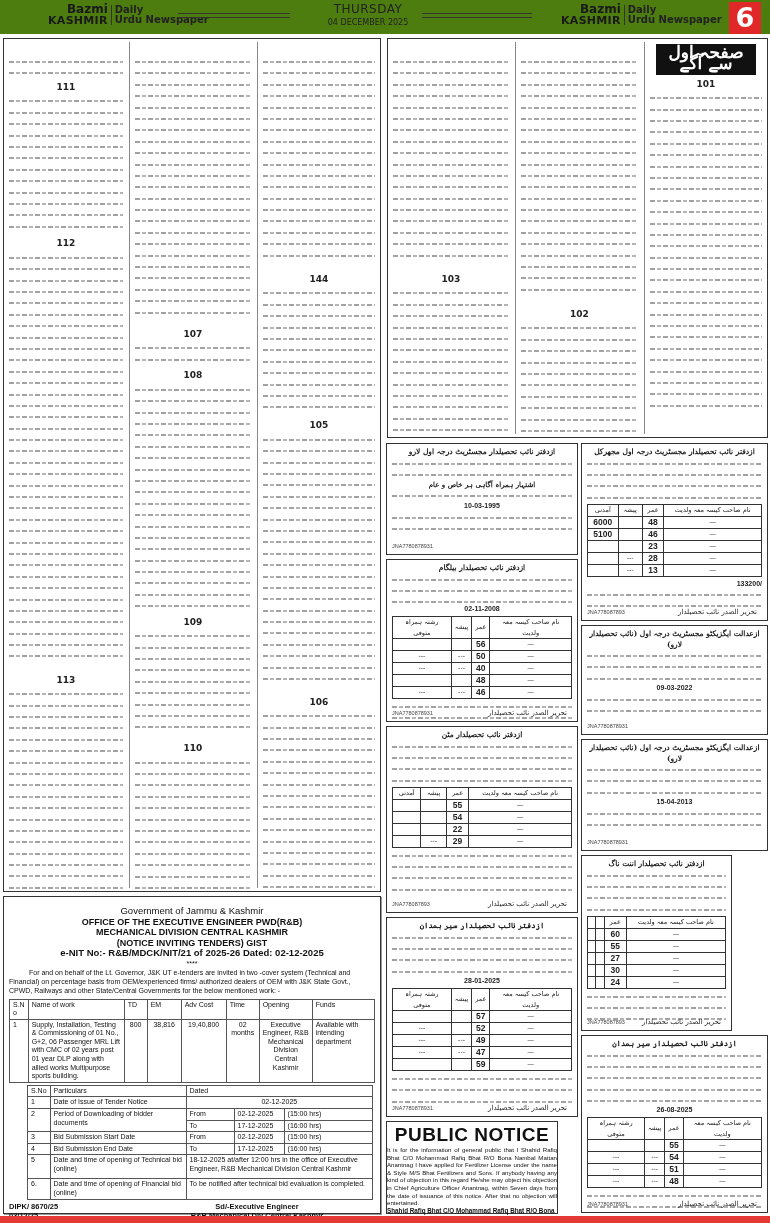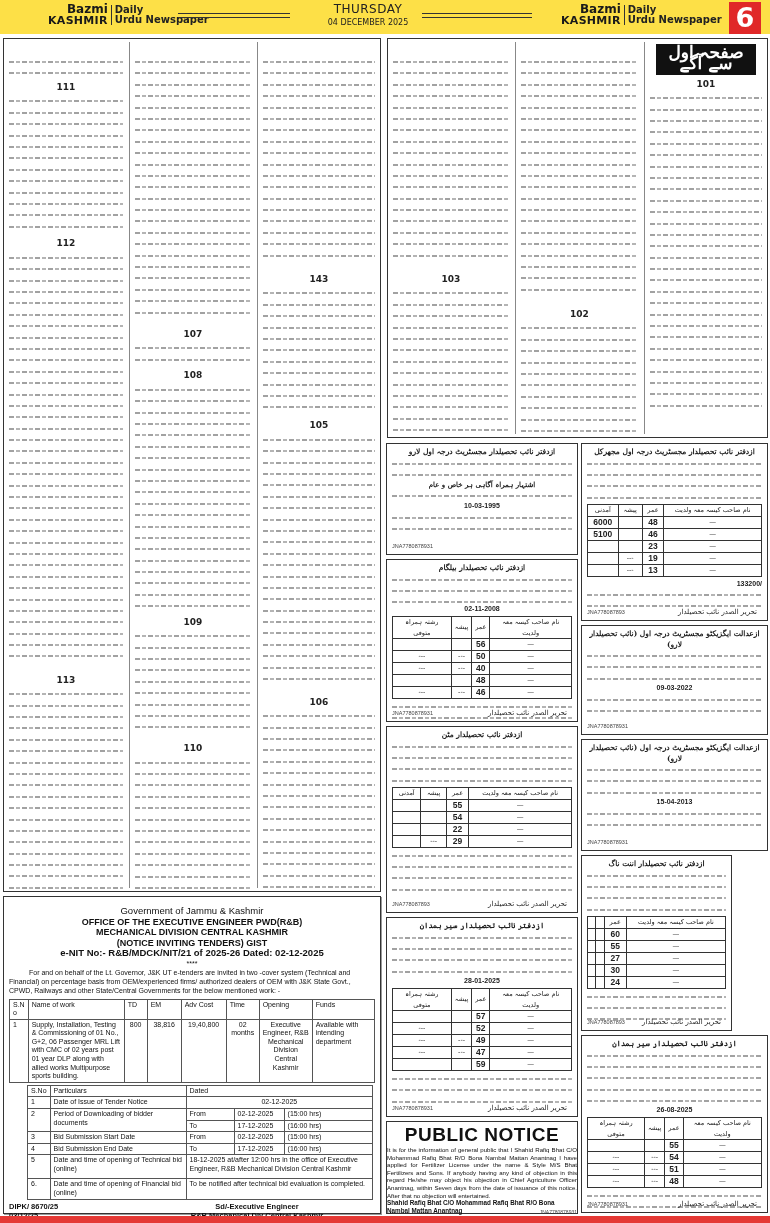--- a/index.html
+++ b/index.html
@@ -1,19 +1,19 @@
 <!DOCTYPE html>
 <html><head>
 <meta charset="utf-8">
 <style>
   * { box-sizing: border-box; margin: 0; padding: 0; }
   body { width: 770px; height: 1223px; background: #ffffff; font-family: "DejaVu Sans", sans-serif; color: #111; overflow: hidden; position: relative; }
 
   
-  .masthead { position: absolute; left: 0; top: 0; width: 770px; height: 34px; background: #fde047; }
+  .masthead { position: absolute; left: 0; top: 0; width: 770px; height: 34px; background: #4d7c0f; }
   .brand { position: absolute; top: 3px; display: flex; align-items: center; }
   .brand .name { text-align: right; font-family: "DejaVu Sans", sans-serif; font-weight: bold; color: #1a1a1a; line-height: 12px; }
   .brand .name .b1 { font-size: 12px; }
   .brand .name .b2 { font-size: 11px; letter-spacing: 0.3px; }
   .brand .tag { border-left: 1px solid #333; margin-left: 3px; padding-left: 3px; font-size: 10px; font-weight: bold; line-height: 10px; color: #222; }
   .brand-left { left: 48px; }
   .brand-right { left: 561px; }
   .rule { position: absolute; top: 13px; height: 5px; border-top: 1px solid #333; border-bottom: 1px solid #333; }
   .rule-left { left: 178px; width: 112px; }
   .rule-right { left: 422px; width: 110px; }
@@ -57,21 +57,21 @@
   .notice .nt-title { text-align: center; font-weight: bold; font-size: 7.5px; }
   .notice .nt-sub { text-align: center; font-weight: bold; }
   .notice .jna { direction: ltr; text-align: right; font-family: "Liberation Sans", sans-serif; font-size: 5.5px; color: #444; position: absolute; left: 5px; bottom: 3px; }
   .notice .sig { position: absolute; right: 10px; bottom: 3px; font-size: 7px; }
   .notice .date-hl { font-family: "Liberation Sans", sans-serif; direction: ltr; unicode-bidi: embed; font-weight: bold; }
   table.nt { border-collapse: collapse; width: 100%; font-size: 6.8px; margin: 2px 0; }
   table.nt td { border: 1px solid #333; height: 12px; padding: 0 3px; text-align: center; }
   table.nt td.num { font-family: "Liberation Sans", sans-serif; font-weight: bold; font-size: 8.5px; }
   table.nt tr.hd td { font-size: 6.5px; }
 
-  .public-notice { position: absolute; left: 386px; top: 1121px; width: 192px; height: 93px; border: 1px solid #333; font-family: "Liberation Sans", sans-serif; padding: 2px 0; }
+  .public-notice { position: absolute; left: 386px; top: 1121px; width: 172px; height: 93px; border: 1px solid #333; font-family: "Liberation Sans", sans-serif; padding: 2px 0; }
   .public-notice .pt { text-align: center; font-size: 19px; font-weight: bold; letter-spacing: 0.5px; line-height: 22px; }
   .public-notice .pb { font-size: 6.1px; line-height: 7.6px; text-align: justify; }
   .public-notice .ps { font-size: 6.3px; font-weight: bold; line-height: 7.8px; }
   .public-notice .jn { font-size: 5px; font-weight: normal; color: #444; float: right; margin-top: 2px; }
 
   .red-bar { position: absolute; left: 0; top: 1216px; width: 770px; height: 7px; background: #e53935; }
 </style>
 </head>
 <body>
 
@@ -123,21 +123,21 @@
       <span class="ln"></span>
       <span class="ln"></span>
       <span class="ln"></span>
       <span class="ln"></span>
       <span class="ln"></span>
       <span class="ln"></span>
       <span class="ln"></span>
       <span class="ln"></span>
       <span class="ln"></span>
   </div>
-  <div class="story-no">143</div>
+  <div class="story-no">144</div>
   <div class="lines" style="height:130px;">
     <span class="ln"></span>
       <span class="ln"></span>
       <span class="ln"></span>
       <span class="ln"></span>
       <span class="ln"></span>
       <span class="ln"></span>
       <span class="ln"></span>
       <span class="ln"></span>
       <span class="ln"></span>
@@ -692,21 +692,21 @@
           <td class="num">5100</td>
         </tr>
     <tr>
           <td>—</td>
           <td class="num">23</td>
           <td></td>
           <td></td>
         </tr>
     <tr>
           <td>—</td>
-          <td class="num">19</td>
+          <td class="num">28</td>
           <td>---</td>
           <td></td>
         </tr>
     <tr>
           <td>—</td>
           <td class="num">13</td>
           <td>---</td>
           <td></td>
         </tr>
   </tbody>

